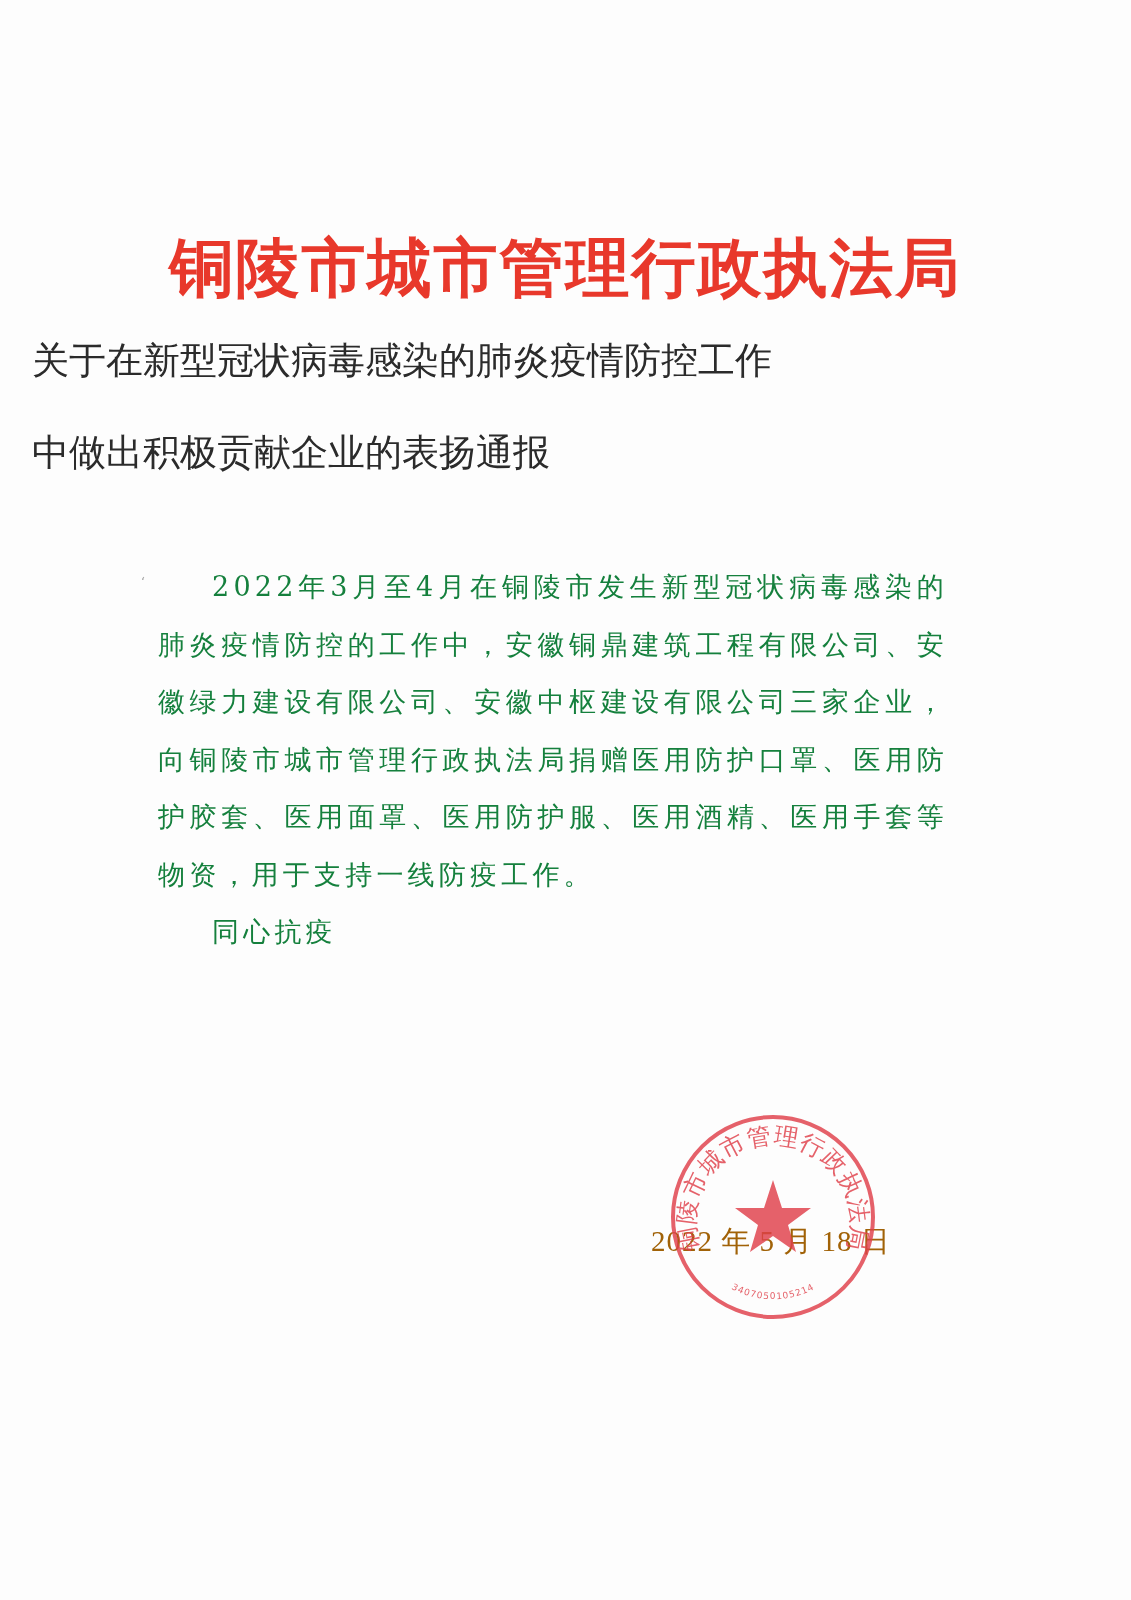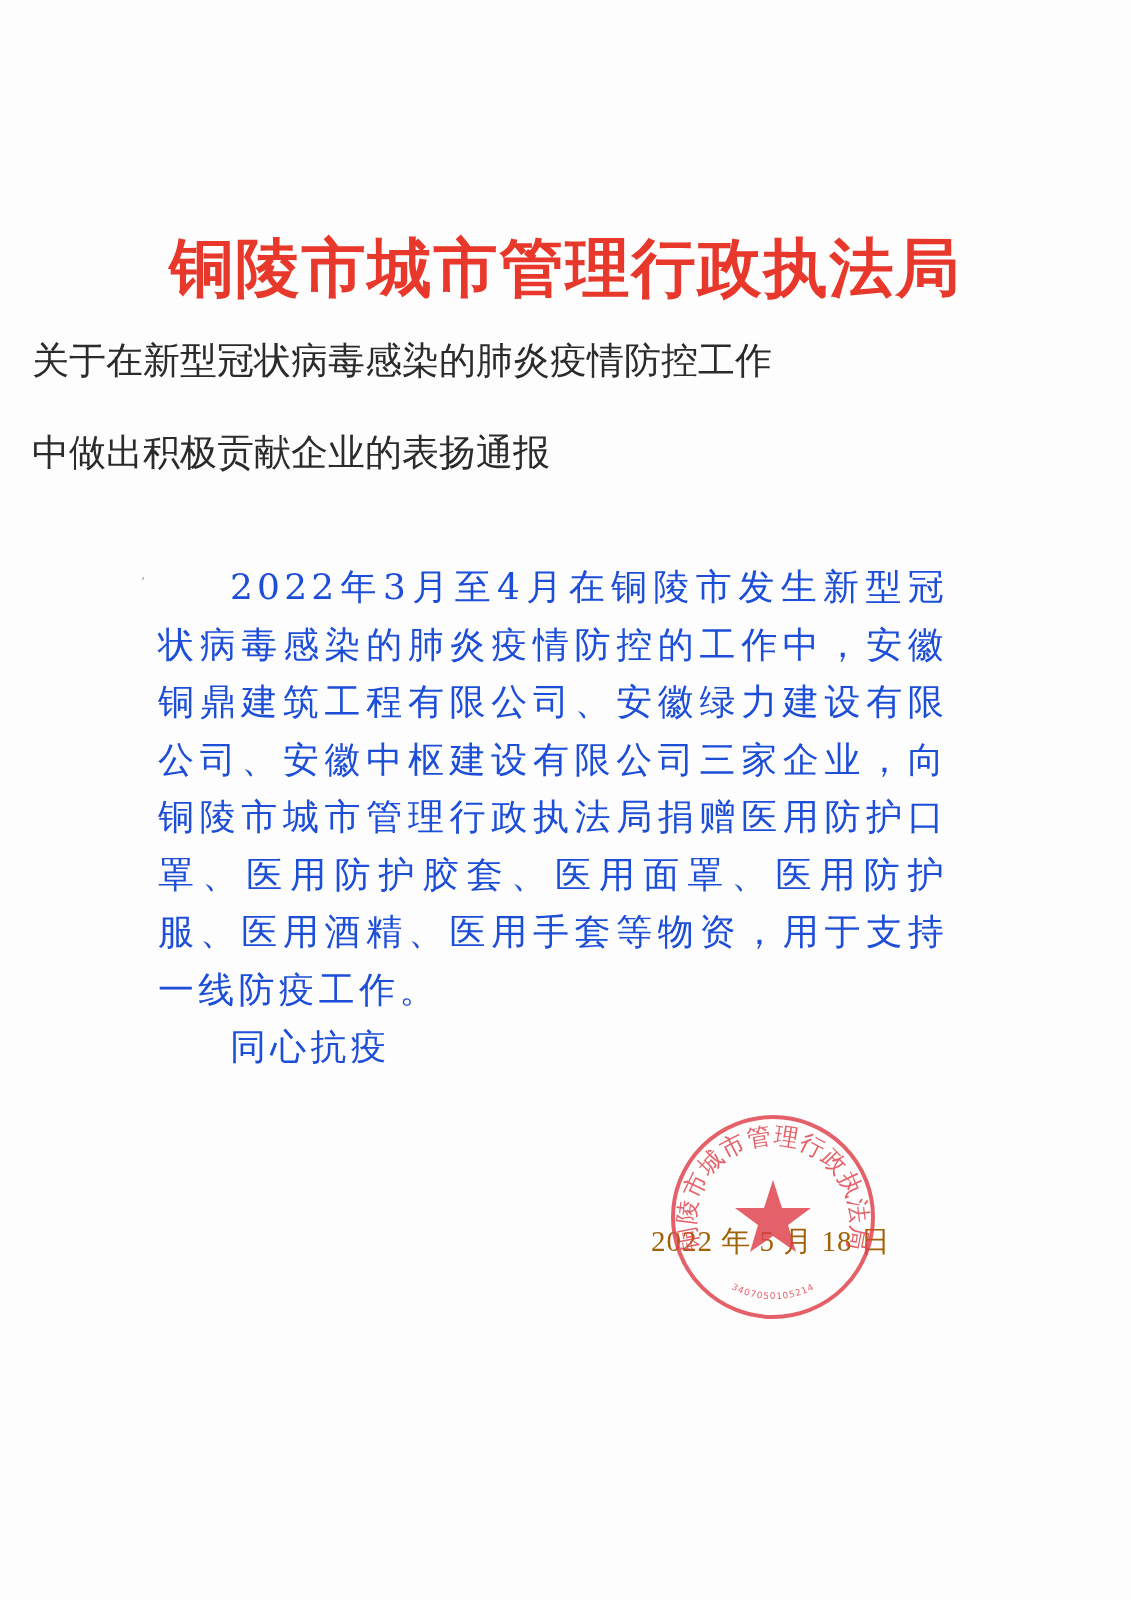--- a/index.html
+++ b/index.html
@@ -11,21 +11,21 @@
     font-size: 64px; letter-spacing: 2px; line-height: 80px;
   }
   .subtitle {
     position: absolute; left: 0; width: 1131px; 
     color: #2b2b2b; font-family: "DejaVu Sans", sans-serif; font-size: 37px; line-height: 50px; padding-left: 32px;
   }
   .subtitle.l1 { top: 336px; }
   .subtitle.l2 { top: 428px; }
   .body-text {
     position: absolute; left: 158px; width: 790px; top: 558px;
-    color: #1d4ed8; font-family: "DejaVu Serif", serif; font-size: 36px;
+    color: #15803d; font-family: "DejaVu Serif", serif; font-size: 27px;
     line-height: 57.5px; letter-spacing: 4.2px; text-align: justify;
   }
   .body-text p { margin: 0; text-indent: 2em; }
   .scan-mark { position: absolute; left: 141px; top: 575px; width: 6px; height: 12px; color: #999; font-size: 12px; }
   .date {
     position: absolute; left: 651px; top: 1222px; color: #a16207; font-family: "Liberation Serif", serif;
     font-size: 29px; letter-spacing: 1px; z-index: 1;
   }
   .seal { position: absolute; left: 668px; top: 1112px; width: 210px; height: 210px; z-index: 2; opacity: 0.82; }
 </style>

